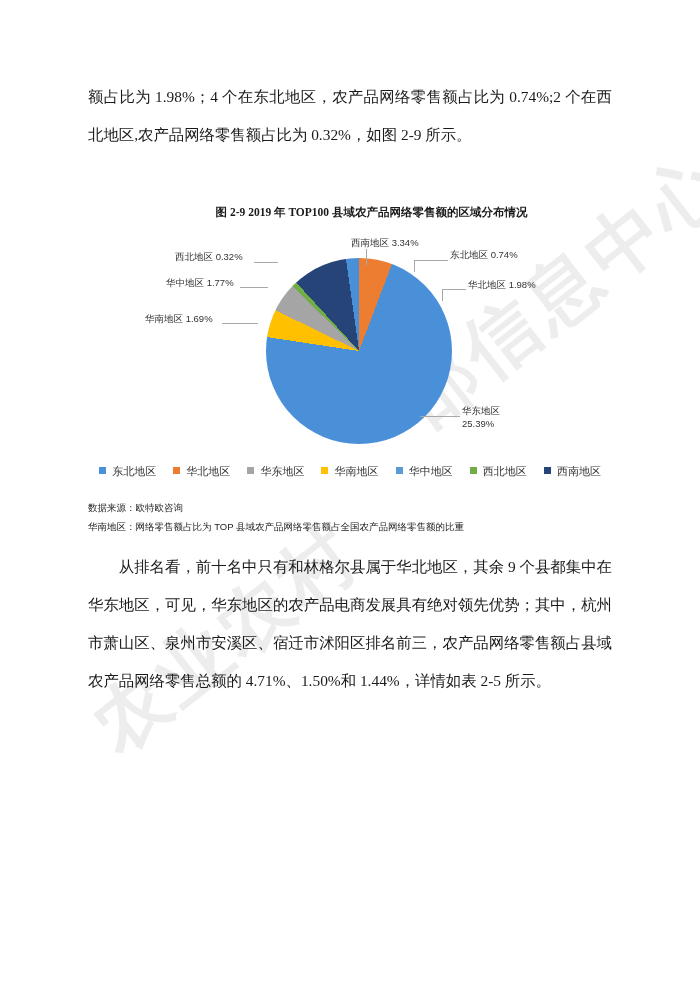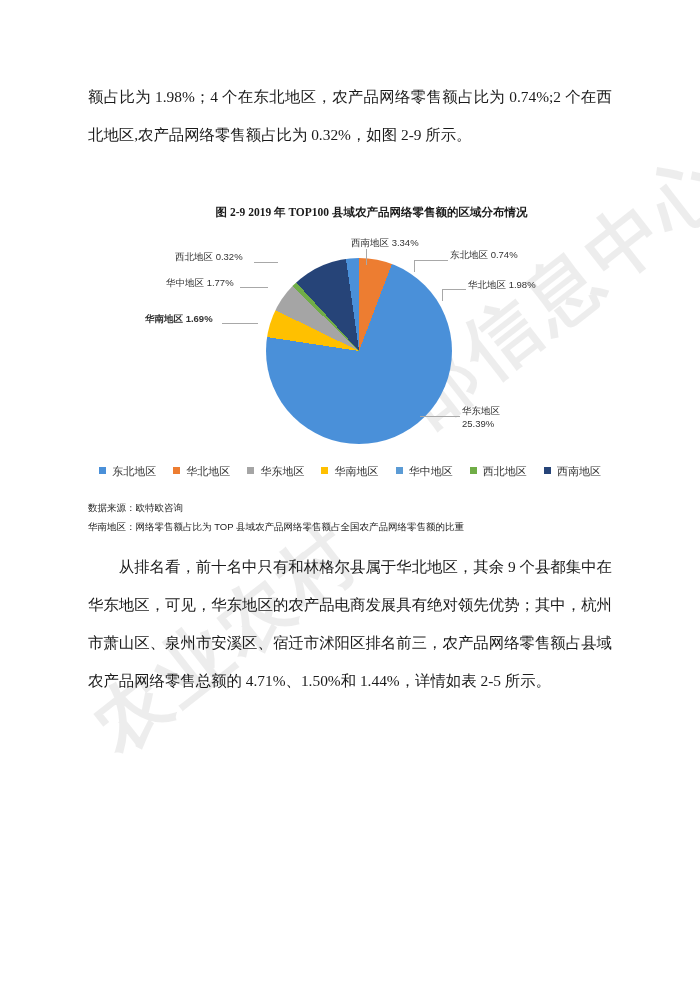--- a/index.html
+++ b/index.html
@@ -201,21 +201,21 @@
         <div class="lbl" style="left: 398px; top: 46px;">华北地区  1.98%</div>
         <div class="leader" style="left: 372px; top: 57px; width: 24px; height: 1px;"></div>
         <div class="leader" style="left: 372px; top: 57px; width: 1px; height: 12px;"></div>
 
         <div class="lbl" style="left: 105px; top: 18px;">西北地区  0.32%</div>
         <div class="leader" style="left: 184px; top: 30px; width: 24px; height: 1px;"></div>
 
         <div class="lbl" style="left: 96px; top: 44px;">华中地区  1.77%</div>
         <div class="leader" style="left: 170px; top: 55px; width: 28px; height: 1px;"></div>
 
-        <div class="lbl" style="left: 75px; top: 80px; font-weight: bold;">华南地区  1.69%</div>
+        <div class="lbl" style="left: 75px; top: 80px;">华南地区  1.69%</div>
         <div class="leader" style="left: 152px; top: 91px; width: 36px; height: 1px;"></div>
 
         <div class="lbl" style="left: 392px; top: 172px; text-align: left;">
           <span>华东地区</span><br>
           <span>25.39%</span>
         </div>
         <div class="leader" style="left: 350px; top: 184px; width: 40px; height: 1px;"></div>
 
         <div class="legend">
           <span class="legend-item">

